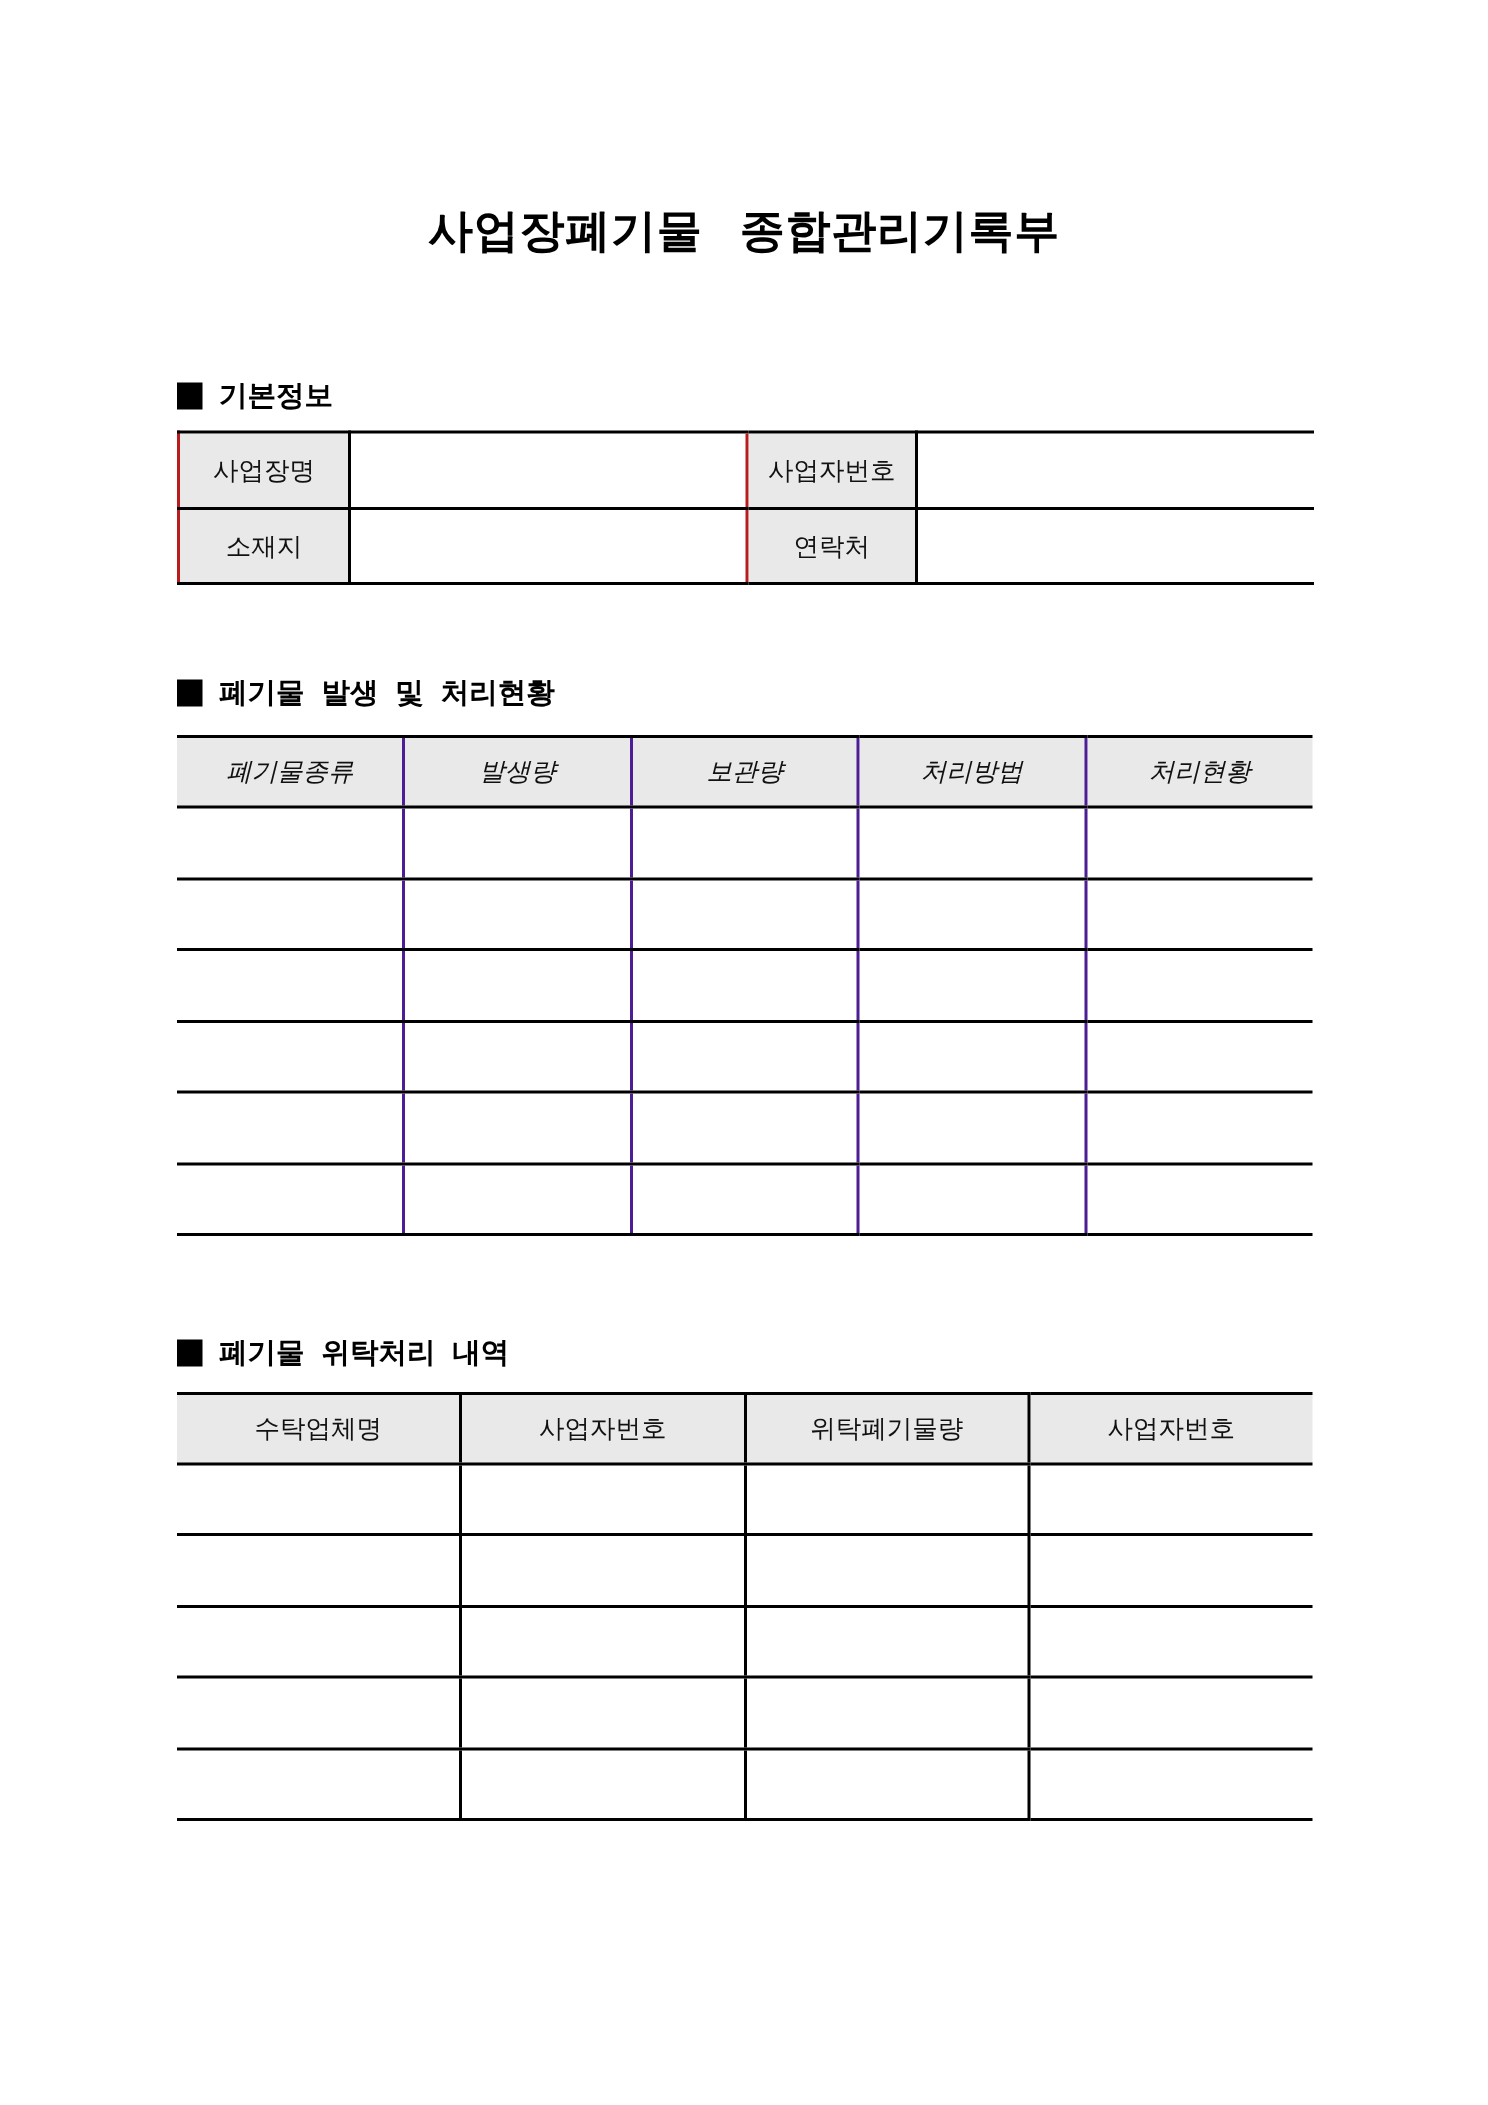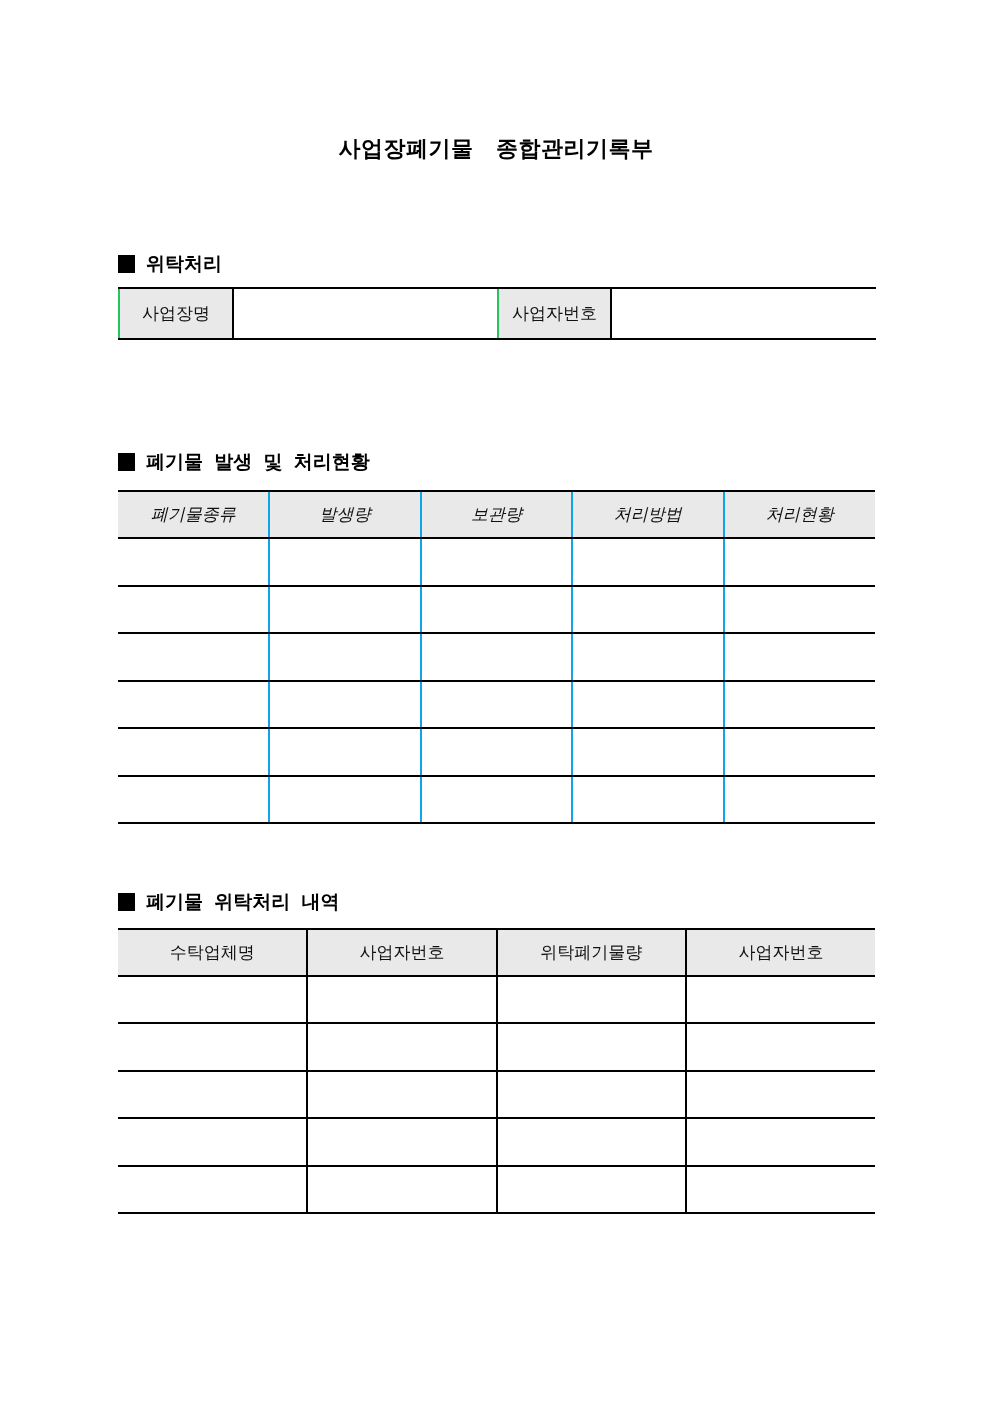--- a/index.html
+++ b/index.html
@@ -7,21 +7,21 @@
     width: 992px; height: 1403px;
     background: #ffffff;
     font-family: "Liberation Sans", sans-serif;
     color: #111111;
     position: relative;
   }
   .page-title {
     position: absolute;
     top: 134px; left: 0; width: 992px;
     text-align: center;
-    font-size: 22px;
+    font-size: 30px;
     font-weight: bold;
     letter-spacing: 0.5px;
     word-spacing: 16px;
     color: #000000;
   }
   .section-heading {
     position: absolute;
     left: 118px;
     display: flex;
     align-items: center;
@@ -58,65 +58,71 @@
     vertical-align: middle;
     overflow: hidden;
   }
 
   
   #basic-table { top: 287px; }
   #basic-table tr.r1 td { height: 49px; }
   #basic-table tr.r2 td { height: 48px; }
   #basic-table td.lbl {
     background: #e9e9e9;
-    border-left: 2px solid #22c55e;
+    border-left: 2px solid #b91c1c;
     border-right: 2px solid #000000;
   }
 
   
   #status-table { top: 490px; font-style: italic; }
   #status-table th {
     background: #e9e9e9;
     height: 45px;
   }
-  #status-table th + th, #status-table td + td { border-left: 2px solid #0ea5e9; }
+  #status-table th + th, #status-table td + td { border-left: 2px solid #4c1d95; }
   #status-table tbody td { height: 45.5px; }
 
   
   #consign-table { top: 928px; }
   #consign-table th {
     background: #e9e9e9;
     height: 45px;
     font-family: Liberation Mono, monospace;
   }
   #consign-table th + th, #consign-table td + td { border-left: 2px solid #000000; }
   #consign-table tbody td { height: 45.4px; }
 </style>
 </head>
 <body>
 
 <div class="page-title">사업장폐기물 종합관리기록부</div>
 
 <div class="section-heading" id="heading-basic">
   <span class="bullet"></span>
-  <span>위탁처리</span>
+  <span>기본정보</span>
 </div>
 
 <table id="basic-table">
   <colgroup>
     <col style="width:114px">
       <col style="width:265px">
       <col style="width:113px">
       <col style="width:265px">
   </colgroup>
   <tbody>
       <tr class="r1">
     <td class="lbl">사업장명</td>
     <td></td>
     <td class="lbl">사업자번호</td>
+    <td></td>
+  </tr>
+  <tr class="r2">
+    <td class="lbl">소재지</td>
+    <td></td>
+    <td class="lbl">연락처</td>
     <td></td>
   </tr>
 </tbody>
   </table>
 
 <div class="section-heading" id="heading-status">
   <span class="bullet"></span>
   <span>폐기물 발생 및 처리현황</span>
 </div>
 

